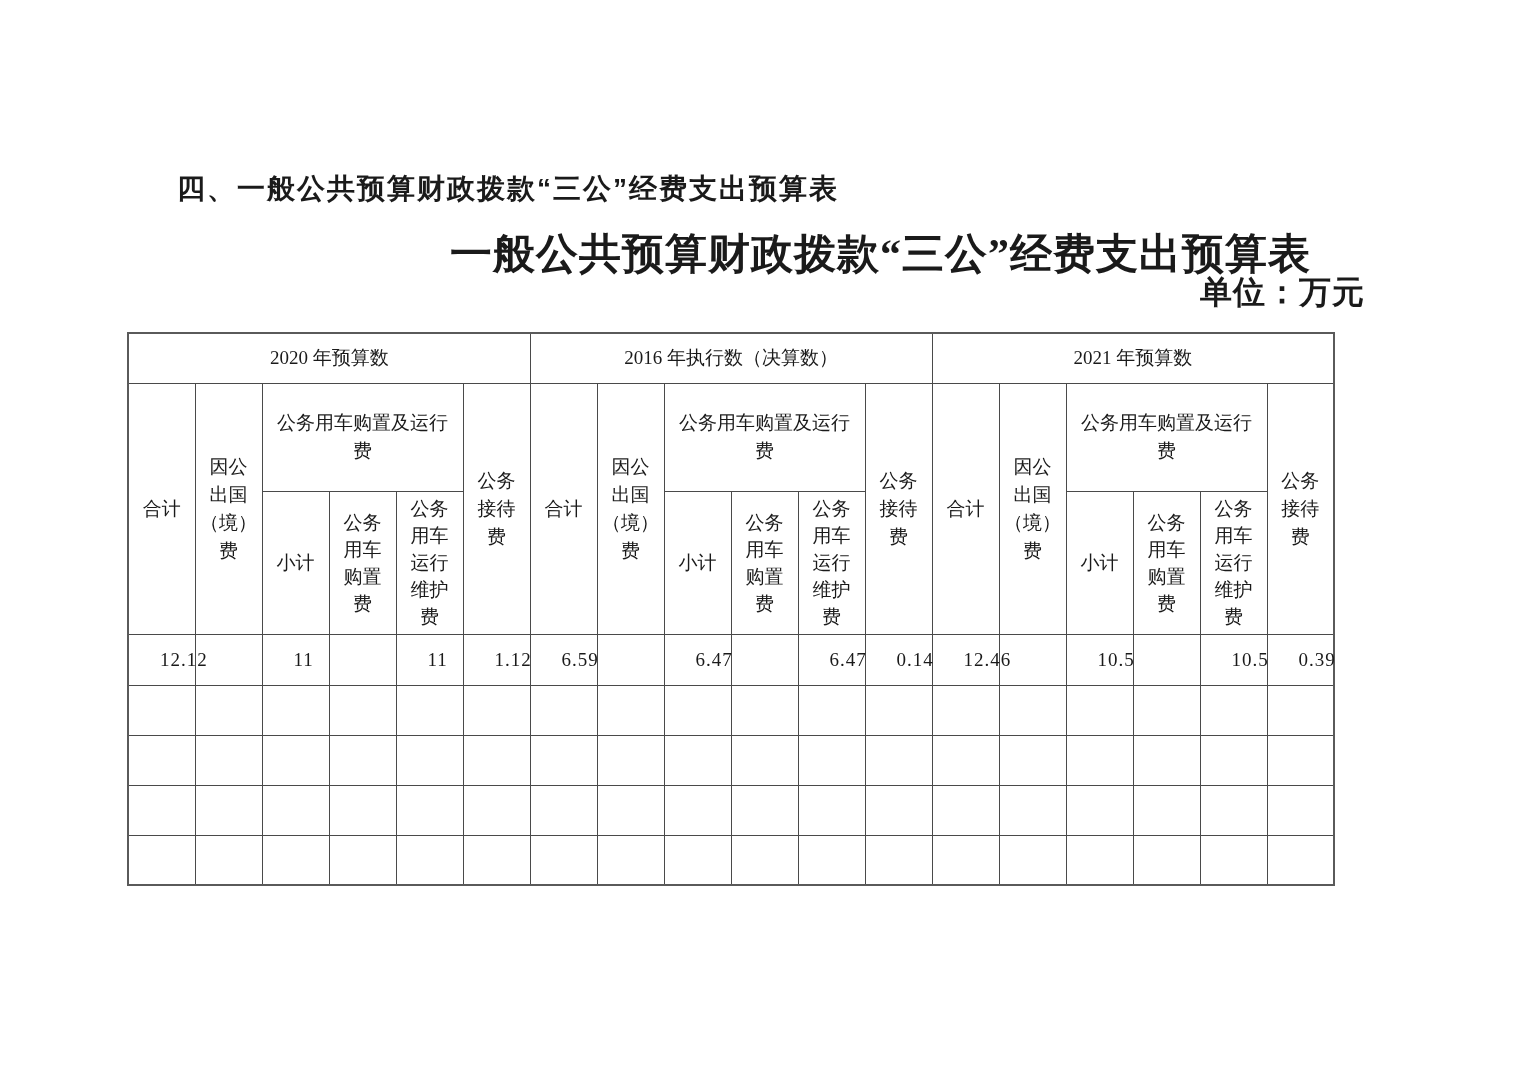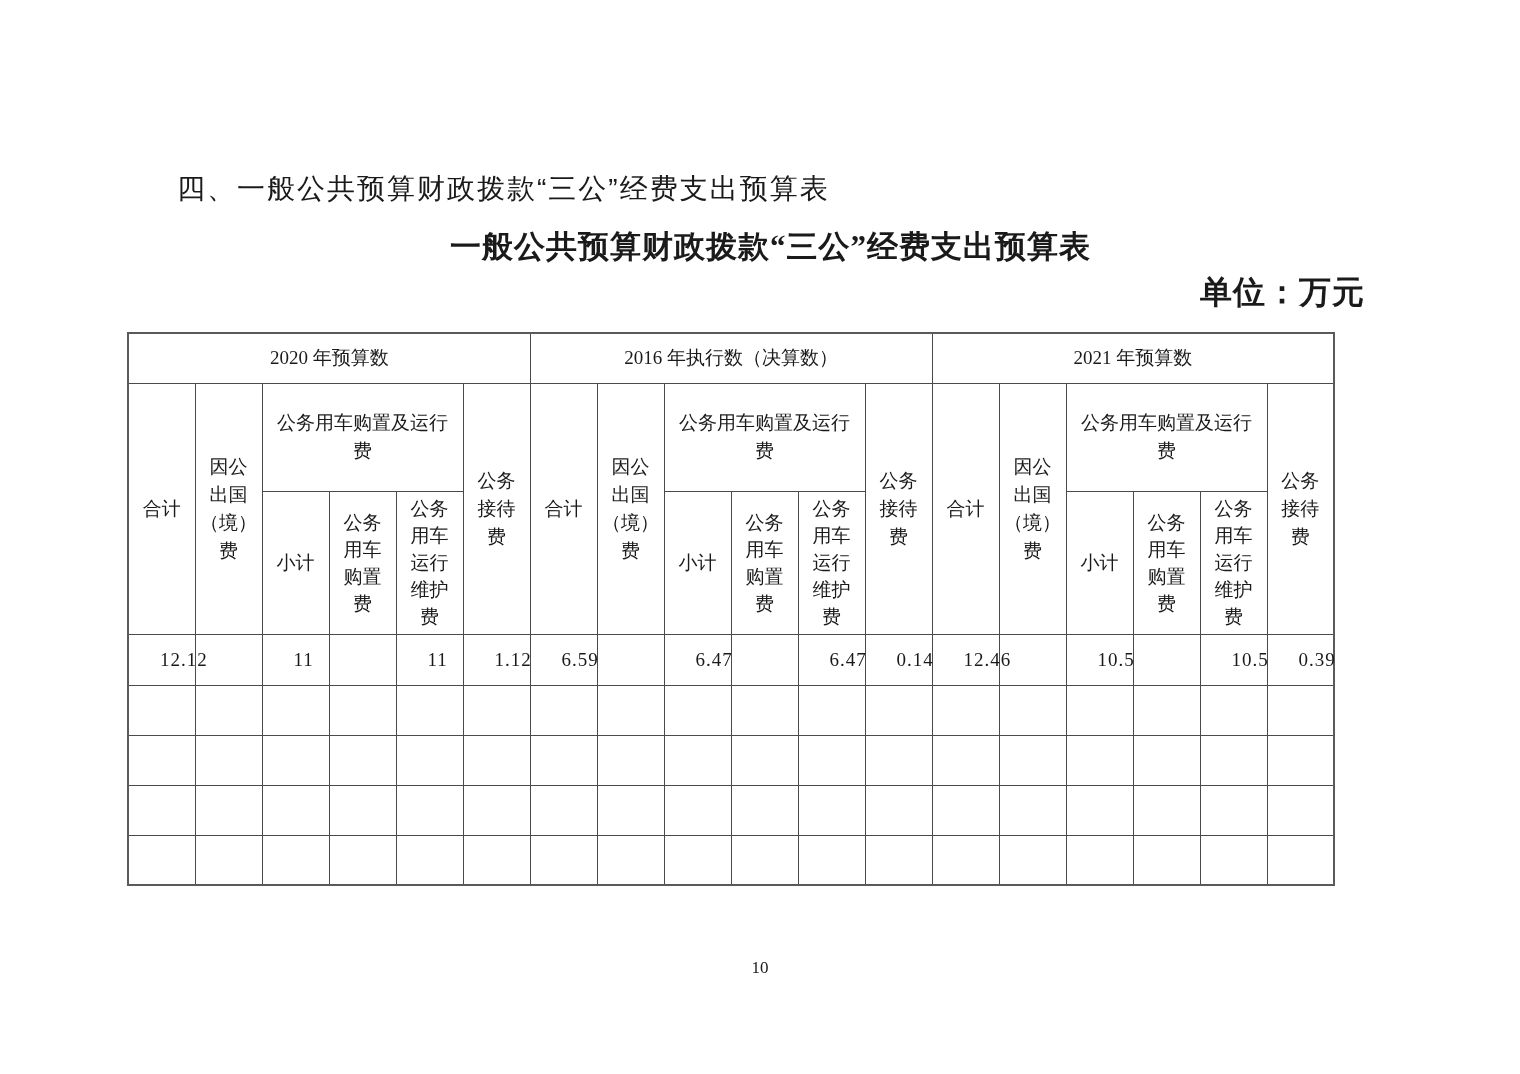--- a/index.html
+++ b/index.html
@@ -12,31 +12,31 @@
     font-family: "Liberation Serif", "DejaVu Serif", serif;
     color: #1a1a1a;
     overflow: hidden;
     margin: 0 auto;
   }
   .section-heading {
     position: absolute;
     left: 177px;
     top: 170px;
     font-family: "Liberation Sans", "DejaVu Sans", sans-serif;
-    font-weight: normal;
+    font-weight: bold;
     font-size: 28px;
     letter-spacing: 2px;
     white-space: nowrap;
   }
   .table-title {
     position: absolute;
     left: 450px;
     top: 226px;
     font-weight: bold;
-    font-size: 31px;
+    font-size: 42px;
     letter-spacing: 1px;
     white-space: nowrap;
   }
   .unit-label {
     position: absolute;
     right: 155px;
     top: 271px;
     font-size: 32px;
     letter-spacing: 1px;
     white-space: nowrap;
@@ -268,15 +268,14 @@
           <td></td>
           <td></td>
           <td></td>
           <td></td>
           <td></td>
           <td></td>
         </tr>
       </tbody>
   </table>
 
-  <div class="page-number">10</div>
 
 </div>
 
 </body></html>

